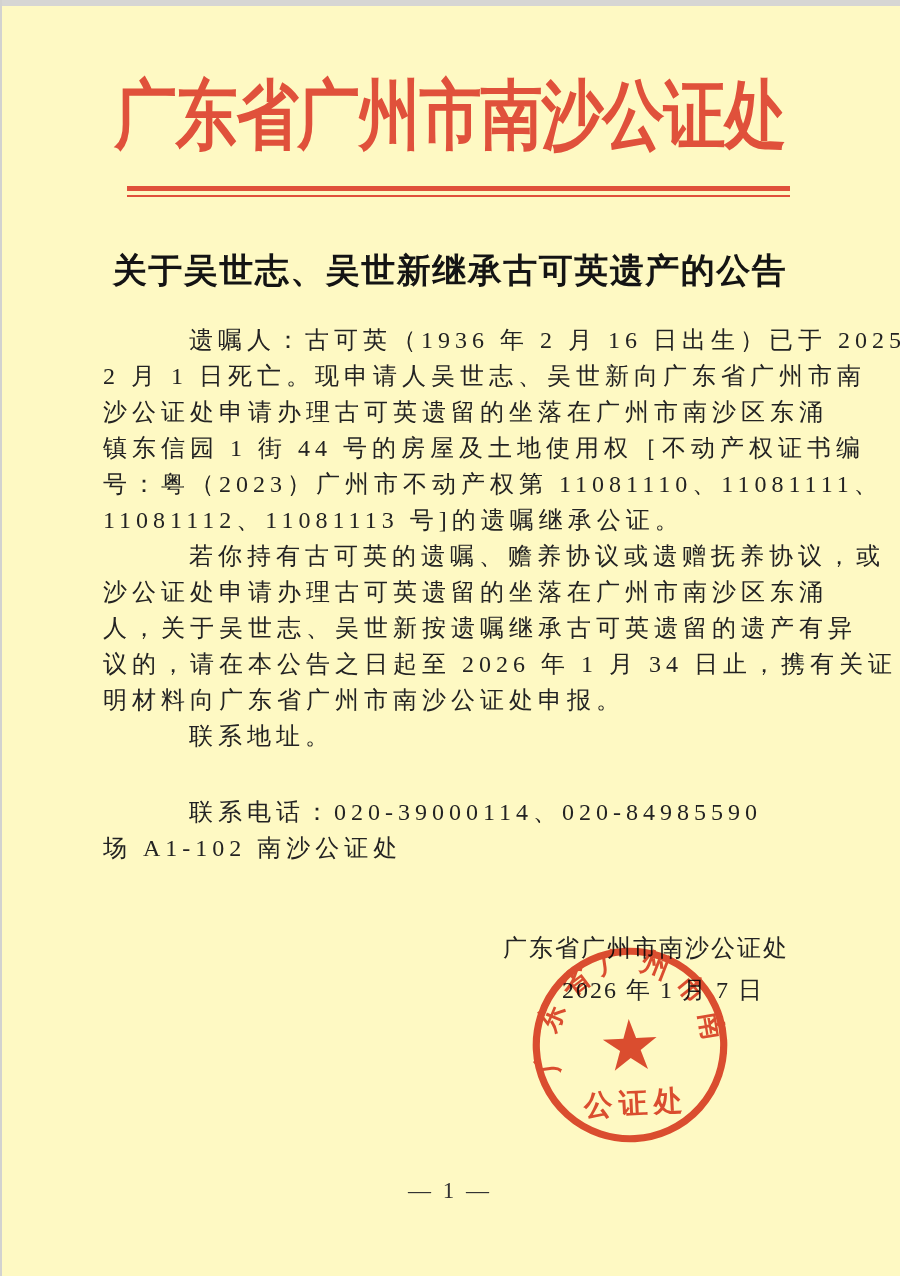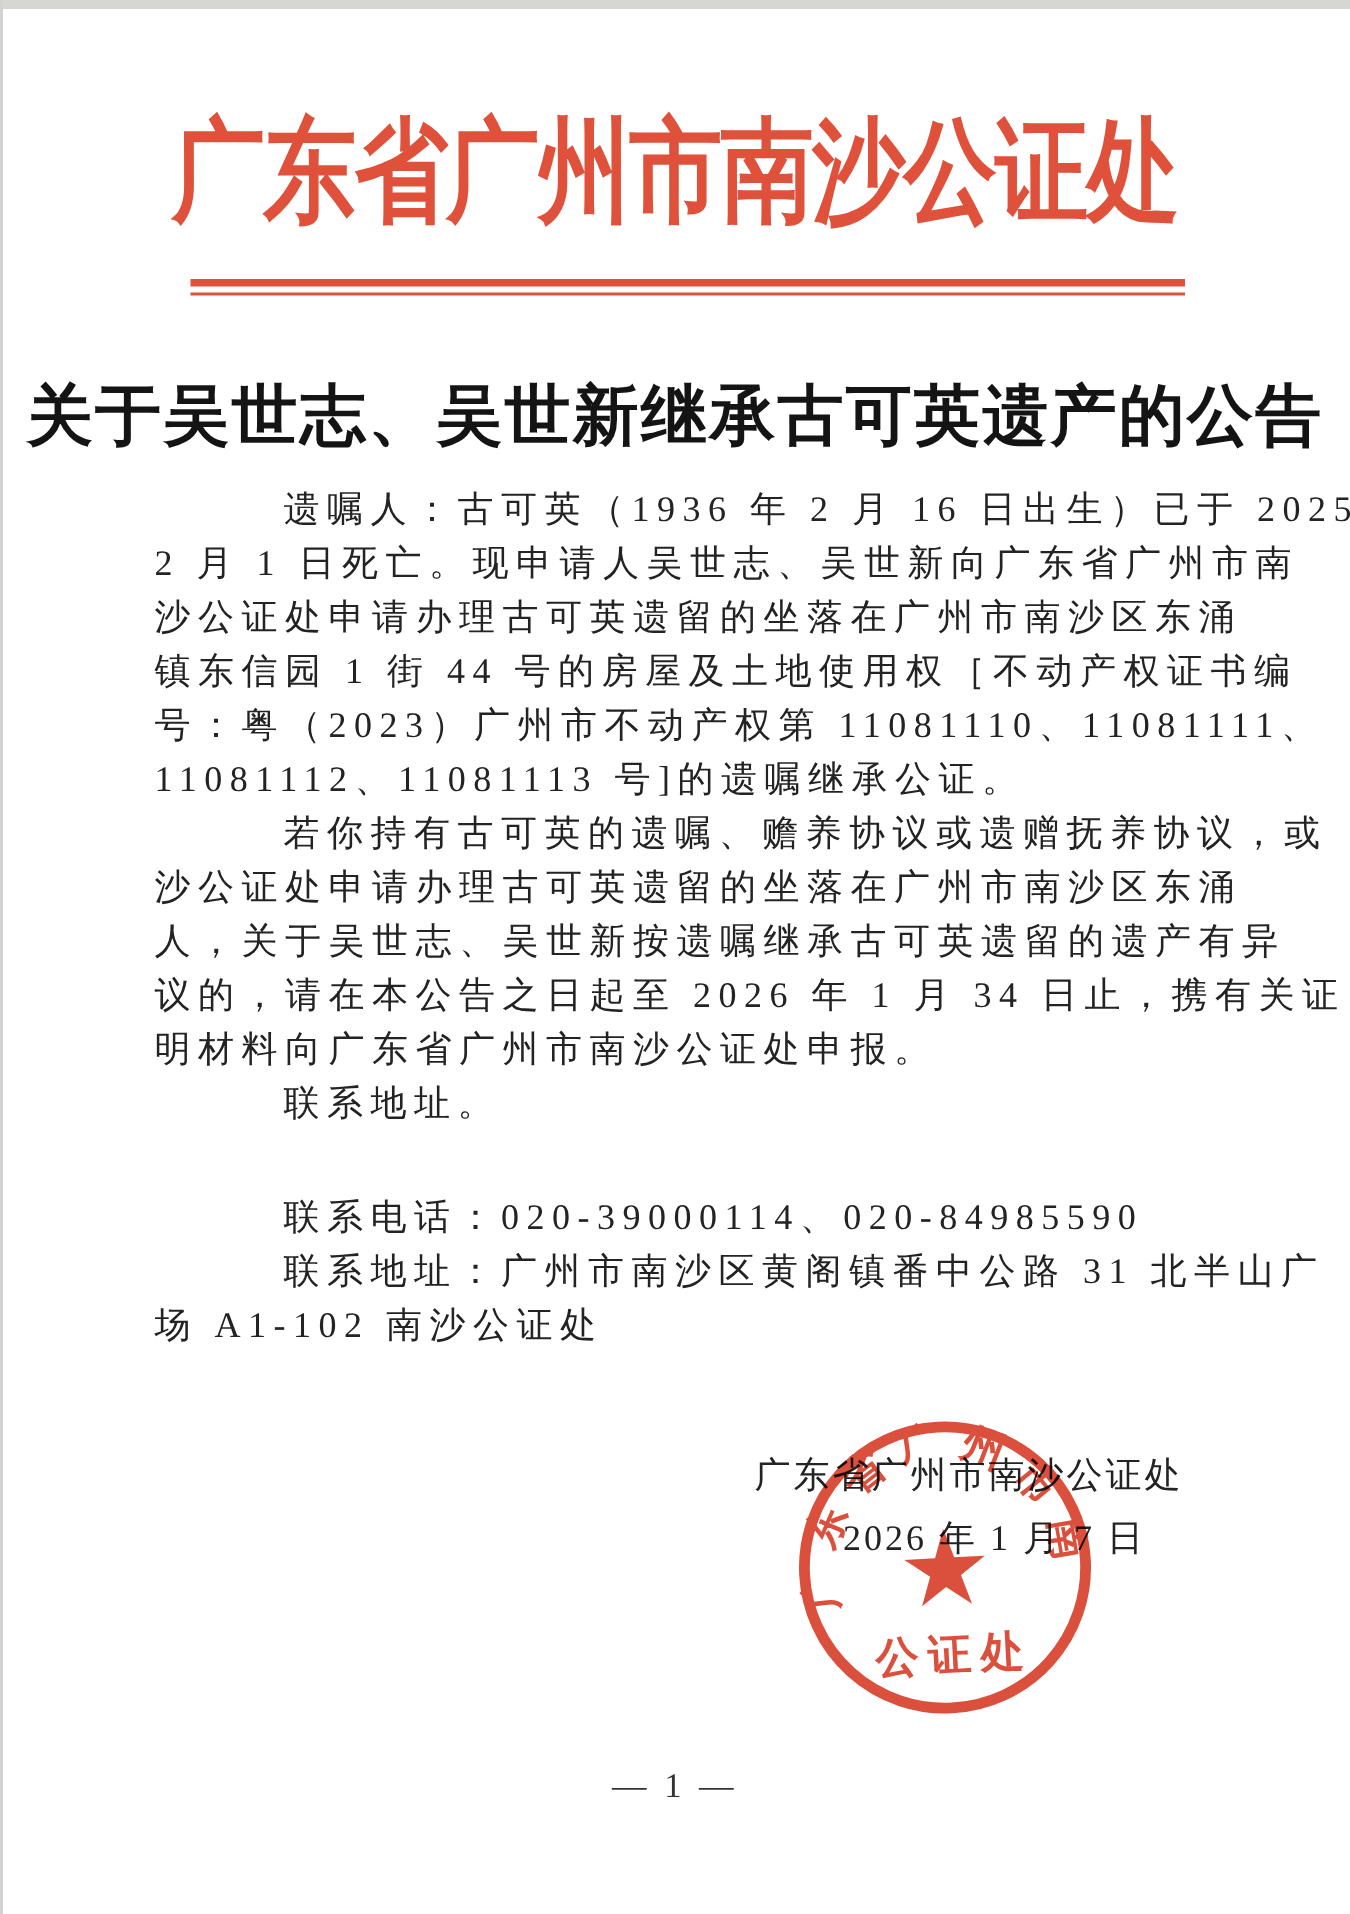--- a/index.html
+++ b/index.html
@@ -5,21 +5,21 @@
   html, body {
     margin: 0;
     padding: 0;
     background: #e9e9e7;
     font-family: "Liberation Serif", "DejaVu Serif", serif;
   }
   .page {
     position: relative;
     width: 900px;
     height: 1276px;
-    background: #ffffff;
+    background: #fef9c3;
     overflow: hidden;
     color: #1f1f1f;
   }
   .scan-top {
     position: absolute; top: 0; left: 0; right: 0; height: 6px;
     background: #d6d6d4;
   }
   .scan-left {
     position: absolute; top: 0; left: 0; width: 2px; height: 100%;
     background: #d2d2d0;
@@ -41,21 +41,21 @@
     position: absolute;
     top: 186px; left: 127px; width: 663px;
     height: 4px;
     border-top: 5px solid #e0513b;
     border-bottom: 2px solid #e0513b;
   }
   .doc-title {
     position: absolute;
     top: 248px; left: 0; width: 100%;
     text-align: center;
-    font-size: 44px;
+    font-size: 34px;
     font-weight: bold;
     letter-spacing: 1.5px;
     color: #141414;
     white-space: nowrap;
   }
   .flow {
     position: absolute;
     top: 322px; left: 103px; width: 694px;
     font-size: 24px;
     letter-spacing: 5px;
@@ -119,21 +119,20 @@
     <div class="bl indent">若你持有古可英的遗嘱、赡养协议或遗赠抚养协议，或</div>
     <div class="bl">沙公证处申请办理古可英遗留的坐落在广州市南沙区东涌</div>
     <div class="bl">人，关于吴世志、吴世新按遗嘱继承古可英遗留的遗产有异</div>
     <div class="bl">议的，请在本公告之日起至 2026 年 1 月 34 日止，携有关证</div>
     <div class="bl">明材料向广东省广州市南沙公证处申报。</div>
     <div class="bl indent">联系地址。</div>
 
     <div class="gap-a"></div>
 
     <div class="bl indent">联系电话：020-39000114、020-84985590</div>
-    <div class="bl indent">联系地址：广州市南沙区黄阁镇番中公路 31 北半山广</div>
     <div class="bl">场 A1-102 南沙公证处</div>
 
     <div class="gap-b"></div>
 
     <div class="sig sig-org">广东省广州市南沙公证处</div>
     <div class="sig sig-date">2026 年 1 月 7 日</div>
   </div>
 
   <svg class="stamp" viewBox="0 0 200 200">
     <circle cx="100" cy="100" r="91" fill="none" stroke="#d8402c" stroke-width="7"></circle>

